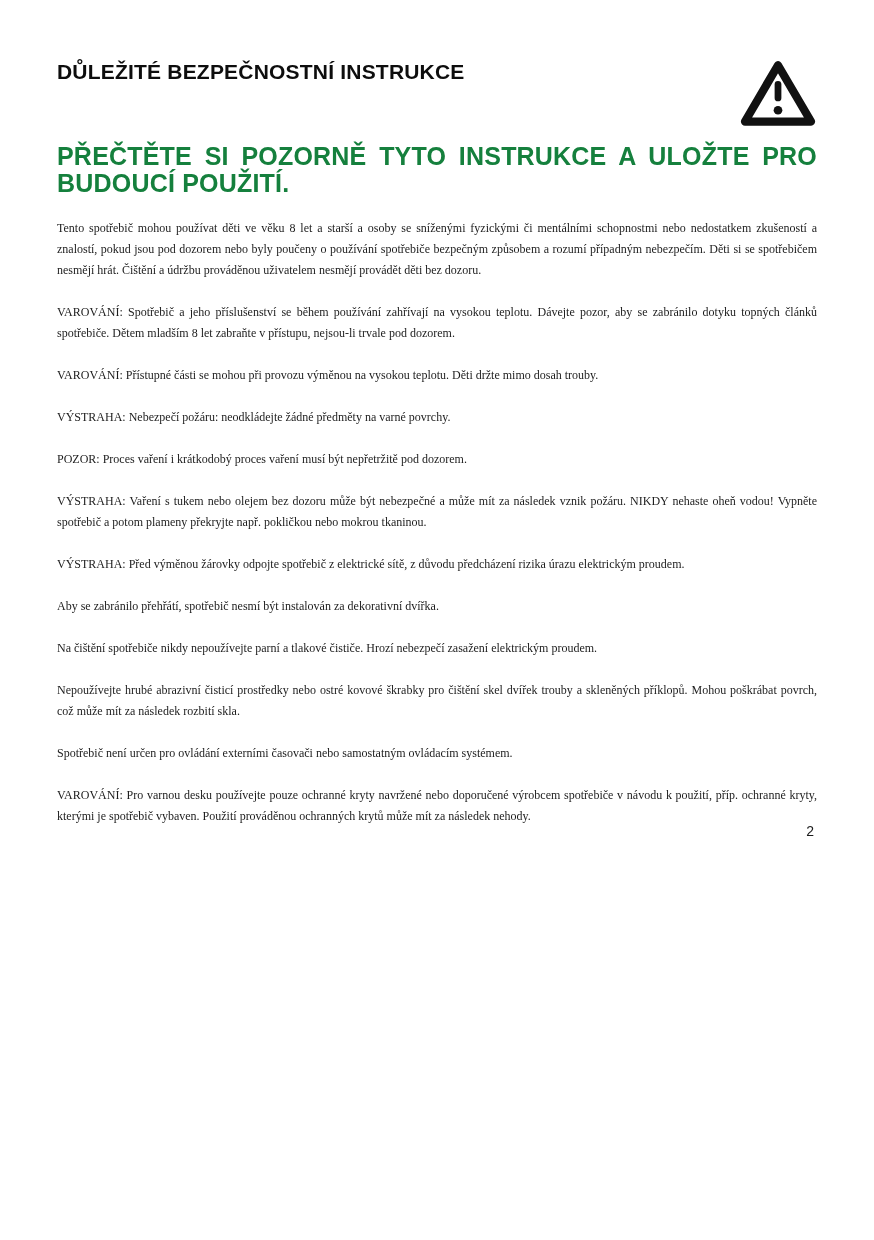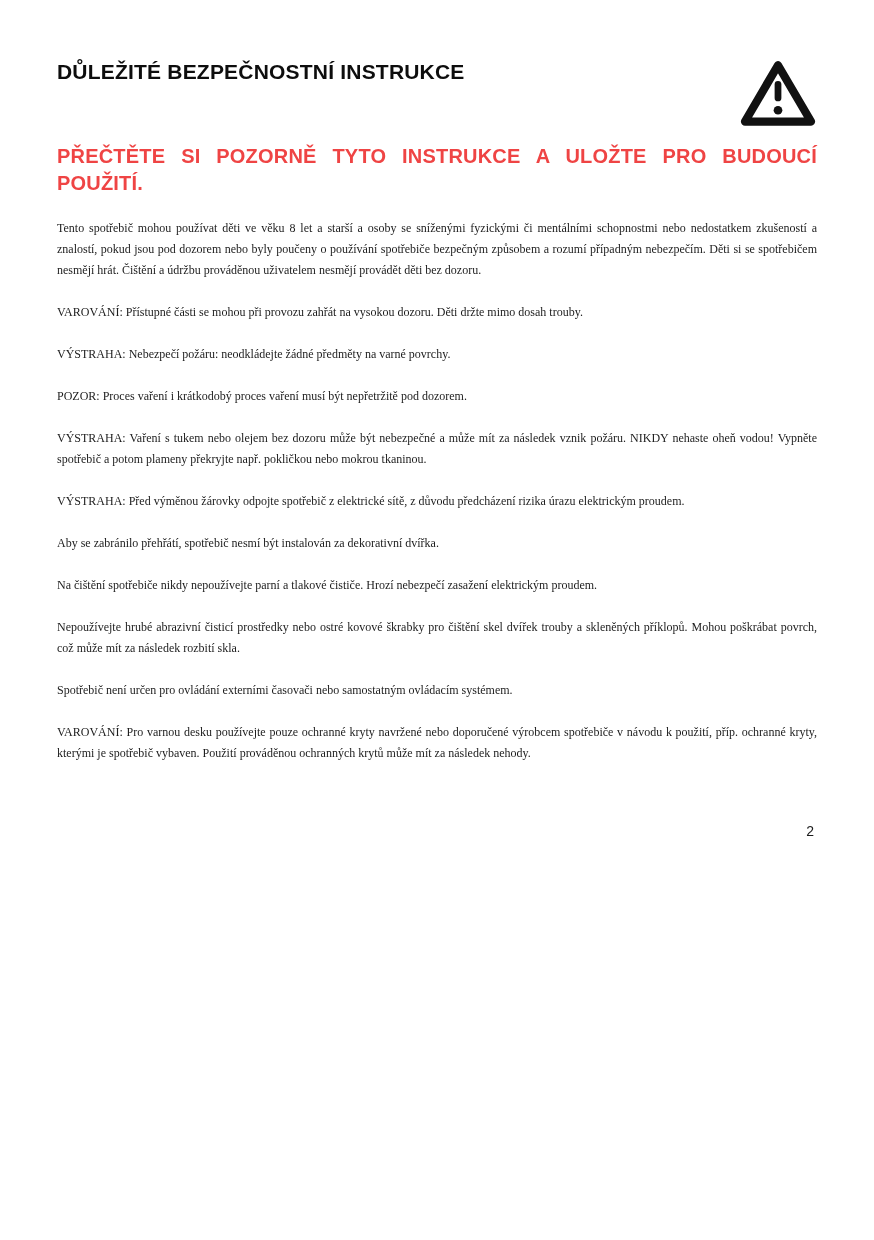--- a/index.html
+++ b/index.html
@@ -23,23 +23,23 @@
     font-size: 21px;
     font-weight: bold;
     color: #0d0d0d;
     letter-spacing: 0.2px;
     padding-top: 2px;
   }
   .warn-icon { display: block; flex: 0 0 auto; }
   .warn-icon svg { width: 78px; height: 70px; display: block; }
   .doc-subtitle {
     margin-top: 15px;
-    font-size: 20px;
+    font-size: 25px;
     font-weight: bold;
-    color: #ef4444;
+    color: #15803d;
     line-height: 27px;
     text-align: justify;
     letter-spacing: 0.2px;
   }
   .body-text p {
     font-size: 12px;
     line-height: 21px;
     text-align: justify;
     margin-top: 21px;
     color: #1c1c1c;
@@ -68,21 +68,22 @@
         <rect x="47.5" y="30" width="9" height="27" rx="4.5" fill="#111111"></rect>
         <circle cx="52" cy="69" r="5.8" fill="#111111"></circle>
       </svg>
     </span>
   </div>
 
   <h2 class="doc-subtitle">PŘEČTĚTE SI POZORNĚ TYTO INSTRUKCE A ULOŽTE PRO BUDOUCÍ POUŽITÍ.</h2>
 
   <div class="body-text">
     <p>Tento spotřebič mohou používat děti ve věku 8 let a starší a osoby se sníženými fyzickými či mentálními schopnostmi nebo nedostatkem zkušeností a znalostí, pokud jsou pod dozorem nebo byly poučeny o používání spotřebiče bezpečným způsobem a rozumí případným nebezpečím. Děti si se spotřebičem nesmějí hrát. Čištění a údržbu prováděnou uživatelem nesmějí provádět děti bez dozoru.</p>
-    <p>VAROVÁNÍ: Přístupné části se mohou při provozu zahřát na vysokou dozoru. Děti držte mimo dosah trouby.</p>
+    <p>VAROVÁNÍ: Spotřebič a jeho příslušenství se během používání zahřívají na vysokou teplotu. Dávejte pozor, aby se zabránilo dotyku topných článků spotřebiče. Dětem mladším 8 let zabraňte v přístupu, nejsou-li trvale pod dozorem.</p>
+    <p>VAROVÁNÍ: Přístupné části se mohou při provozu výměnou na vysokou teplotu. Děti držte mimo dosah trouby.</p>
     <p>VÝSTRAHA: Nebezpečí požáru: neodkládejte žádné předměty na varné povrchy.</p>
     <p>POZOR: Proces vaření i krátkodobý proces vaření musí být nepřetržitě pod dozorem.</p>
     <p>VÝSTRAHA: Vaření s tukem nebo olejem bez dozoru může být nebezpečné a může mít za následek vznik požáru. NIKDY nehaste oheň vodou! Vypněte spotřebič a potom plameny překryjte např. pokličkou nebo mokrou tkaninou.</p>
     <p>VÝSTRAHA: Před výměnou žárovky odpojte spotřebič z elektrické sítě, z důvodu předcházení rizika úrazu elektrickým proudem.</p>
     <p>Aby se zabránilo přehřátí, spotřebič nesmí být instalován za dekorativní dvířka.</p>
     <p>Na čištění spotřebiče nikdy nepoužívejte parní a tlakové čističe. Hrozí nebezpečí zasažení elektrickým proudem.</p>
     <p>Nepoužívejte hrubé abrazivní čisticí prostředky nebo ostré kovové škrabky pro čištění skel dvířek trouby a skleněných příklopů. Mohou poškrábat povrch, což může mít za následek rozbití skla.</p>
     <p>Spotřebič není určen pro ovládání externími časovači nebo samostatným ovládacím systémem.</p>
     <p>VAROVÁNÍ: Pro varnou desku používejte pouze ochranné kryty navržené nebo doporučené výrobcem spotřebiče v návodu k použití, příp. ochranné kryty, kterými je spotřebič vybaven. Použití prováděnou ochranných krytů může mít za následek nehody.</p>
   </div>

